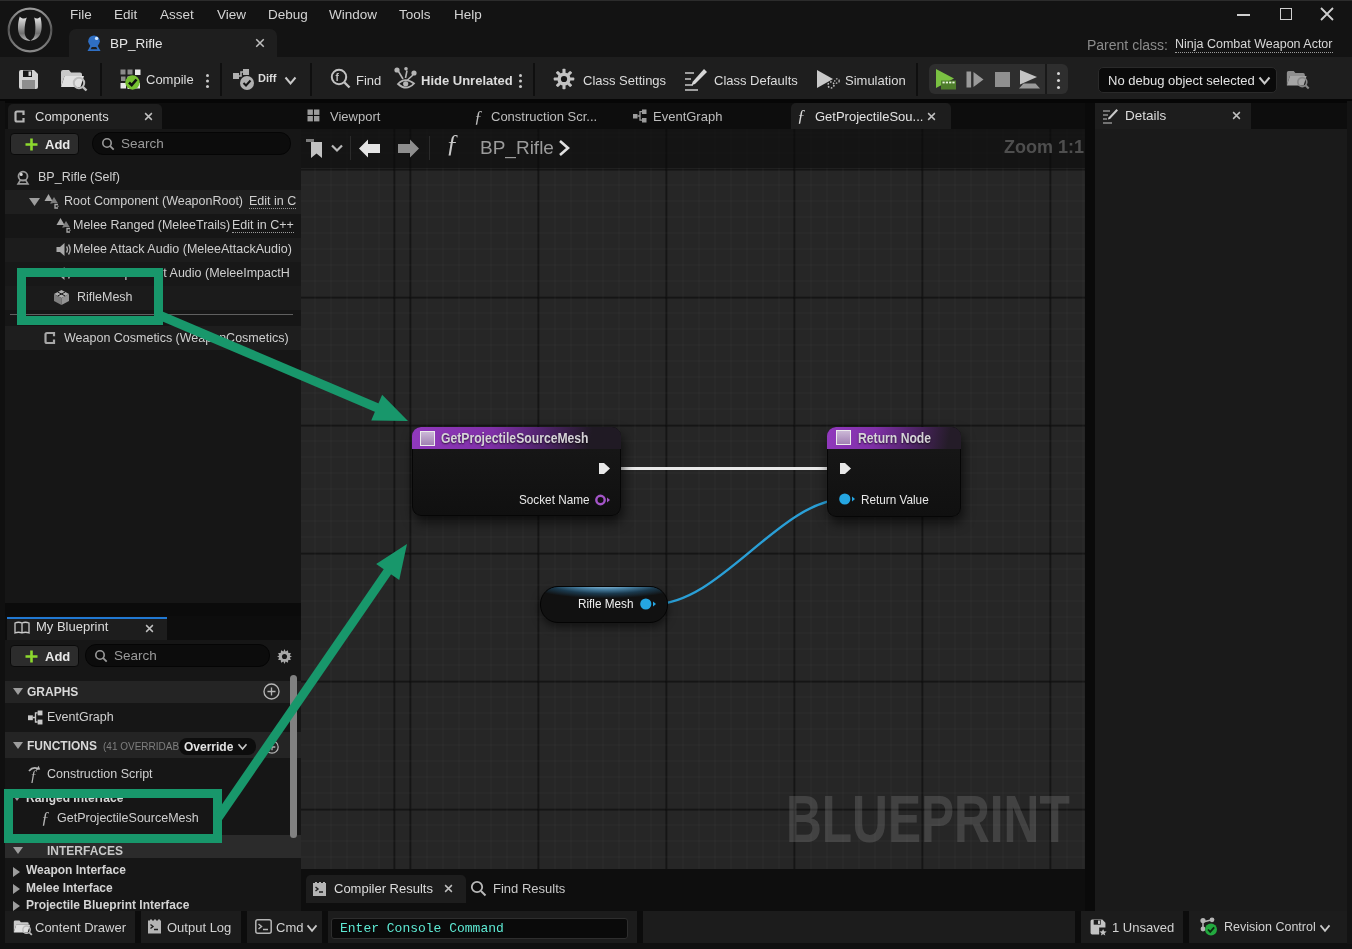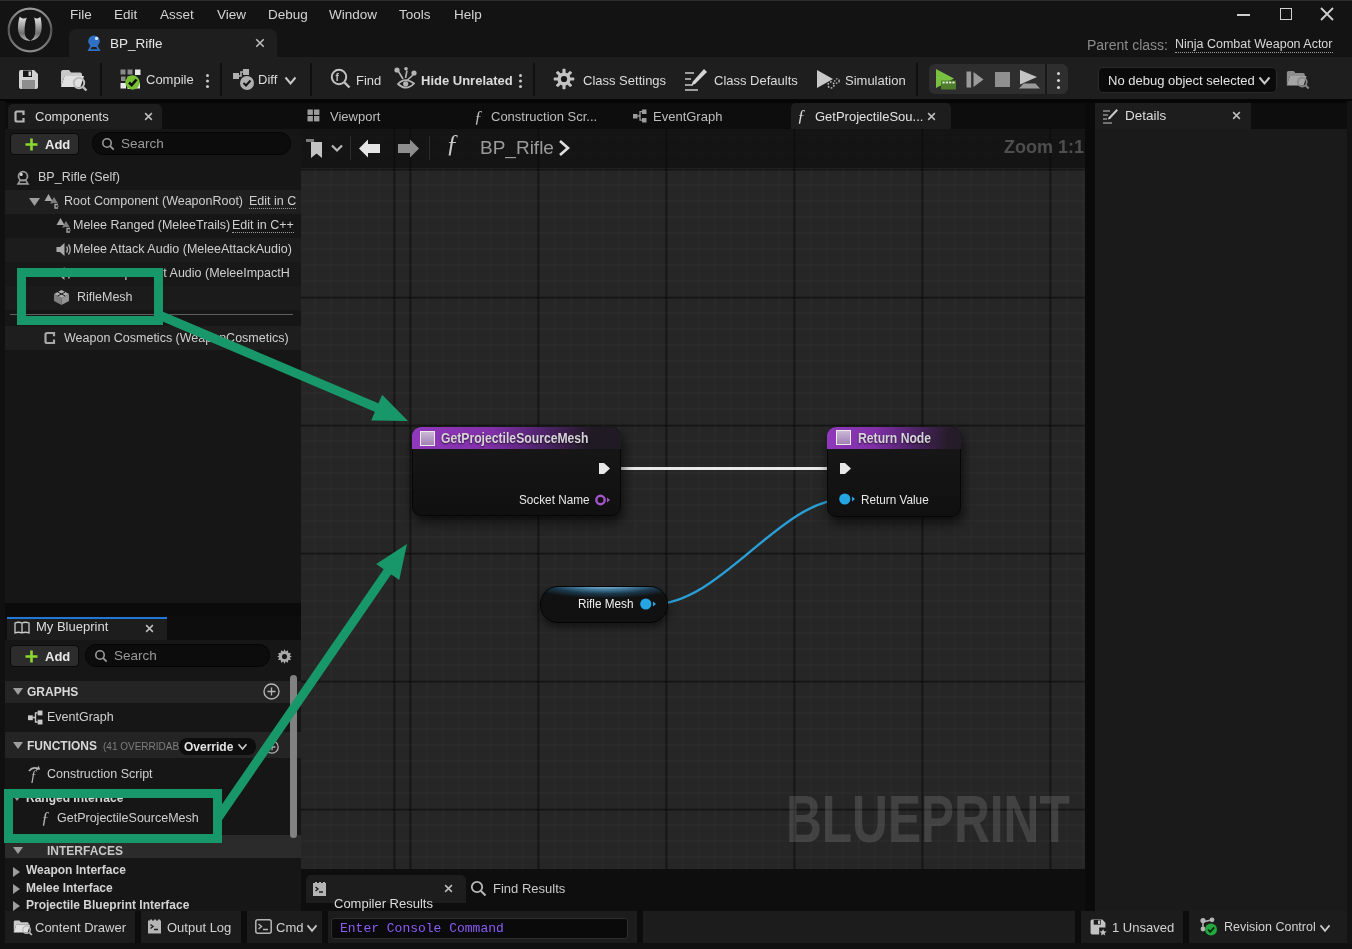--- a/index.html
+++ b/index.html
@@ -99,21 +99,21 @@
   <div class="abs" style="left:206px;top:74px;width:3.2px;height:3.2px;background:#c9c9c9;border-radius:50%;box-shadow:0 5.5px 0 #c9c9c9, 0 11px 0 #c9c9c9;"></div>
   <div class="abs" style="left:220px;top:63px;width:2px;height:33px;background:#0f0f0f;"></div>
 
   <svg class="abs" style="left:233px;top:69px;" width="24" height="22" viewBox="0 0 24 22">
     <rect x="0" y="4" width="6" height="6" fill="#b0b0b0"></rect>
       <rect x="10" y="0" width="6" height="6" fill="#b0b0b0"></rect>
     <path d="M6 7 H8 V3 H10" stroke="#b0b0b0" stroke-width="1.6" fill="none"></path>
     <circle cx="14" cy="14" r="7" fill="#b0b0b0"></circle>
       <path d="M10.5 14 L13 16.5 L17.5 11.5" stroke="#151515" stroke-width="2" fill="none"></path>
   </svg>
-  <div class="abs txt" style="left:258px;top:72px;font-size:13px;color:#dcdcdc;">Diff</div>
+  <div class="abs txt" style="left:258px;top:72px;font-size:11px;color:#dcdcdc;font-weight:bold;">Diff</div>
   <svg class="abs" style="left:284px;top:76px;" width="13" height="10" viewBox="0 0 13 10">
       <path d="M1.5 1.5 L6.5 7.5 L11.5 1.5" stroke="#c9c9c9" stroke-width="2" fill="none"></path>
     </svg>
   <div class="abs" style="left:310px;top:63px;width:2px;height:33px;background:#0f0f0f;"></div>
 
   <svg class="abs" style="left:330px;top:68px;" width="21" height="21" viewBox="0 0 21 21">
     <circle cx="9" cy="9" r="7.2" stroke="#c2c2c2" stroke-width="2" fill="none"></circle>
     <path d="M14.5 14.5 L19.5 19.5" stroke="#c2c2c2" stroke-width="2.4"></path>
     <text x="5.5" y="13" font-size="10" fill="#c2c2c2" font-weight="bold" font-family="Liberation Sans">f</text>
   </svg>
@@ -508,21 +508,21 @@
       <path d="M1.5 1.5 L10.5 10.5 M10.5 1.5 L1.5 10.5" stroke="#c0c0c0" stroke-width="1.9"></path>
     </svg>
   <div class="abs" style="left:1095px;top:129px;width:257px;height:782px;background:#1a1a1a;"></div>
 
   <div class="abs" style="left:301px;top:869px;width:784px;height:42px;background:#0e0e0e;"></div>
   <div class="abs" style="left:306px;top:875px;width:160px;height:28px;background:#1d1d1d;border-radius:5px 5px 0 0;"></div>
   <svg class="abs" style="left:312px;top:881px;" width="15" height="16" viewBox="0 0 15 16">
     <path d="M1 2 H3 V1 H5 V2 H7 V1 H9 V2 H11 V1 H13 V2 H14 V15 H1 Z" fill="#b5b5b5"></path>
     <path d="M3.5 6 L6 8 L3.5 10 M7 11 H11" stroke="#1d1d1d" stroke-width="1.4" fill="none"></path>
   </svg>
-  <div class="abs txt" style="left:334px;top:881px;font-size:13px;color:#dcdcdc;margin-top:15px;">Compiler Results</div>
+  <div class="abs txt" style="left:334px;top:881px;font-size:13px;color:#dcdcdc;">Compiler Results</div>
   <svg class="abs" style="left:444px;top:884px;" width="9" height="9" viewBox="0 0 12 12">
       <path d="M1.5 1.5 L10.5 10.5 M10.5 1.5 L1.5 10.5" stroke="#c0c0c0" stroke-width="1.9"></path>
     </svg>
   <svg class="abs" style="left:470px;top:880px;" width="17" height="17" viewBox="0 0 17 17">
       <circle cx="7" cy="7" r="5.2" stroke="#b9b9b9" stroke-width="1.8" fill="none"></circle>
       <path d="M11 11 L15.5 15.5" stroke="#b9b9b9" stroke-width="2"></path>
     </svg>
   <div class="abs txt" style="left:493px;top:881px;font-size:13px;color:#c9c9c9;">Find Results</div>
 
   <div class="abs" style="left:0;top:911px;width:1352px;height:38px;background:#1c1c1c;"></div>
@@ -553,21 +553,21 @@
     <svg class="abs" style="left:255px;top:919px;" width="17" height="15" viewBox="0 0 17 15">
       <rect x="0.8" y="0.8" width="15.4" height="13.4" rx="2" stroke="#b5b5b5" stroke-width="1.5" fill="none"></rect>
       <path d="M3.5 5 L6.5 7.5 L3.5 10 M8 10.5 H13" stroke="#b5b5b5" stroke-width="1.5" fill="none"></path>
     </svg>
     <div class="abs txt" style="left:276px;top:920px;font-size:13px;color:#d2d2d2;">Cmd</div>
     <svg class="abs" style="left:306px;top:924px;" width="12" height="9" viewBox="0 0 13 10">
         <path d="M1.5 1.5 L6.5 7.5 L11.5 1.5" stroke="#c9c9c9" stroke-width="2" fill="none"></path>
       </svg>
 
     <div class="abs" style="left:331px;top:918px;width:297px;height:21px;background:#0a0a0a;border:1px solid #2e2e2e;border-radius:3px;"></div>
-    <div class="abs txt" style="left:340px;top:921px;font-size:13px;color:#8b5cf6;font-family:'Liberation Mono',monospace;">Enter Console Command</div>
+    <div class="abs txt" style="left:340px;top:921px;font-size:13px;color:#5eead4;font-family:'Liberation Mono',monospace;">Enter Console Command</div>
 
     <svg class="abs" style="left:1089px;top:918px;" width="18" height="18" viewBox="0 0 23 23">
       <path d="M2 4 Q2 2 4 2 H17 L21 6 V12 H13 V21 H4 Q2 21 2 19 Z" fill="#c2c2c2"></path>
       <rect x="6" y="2.5" width="9" height="6" fill="#1c1c1c"></rect>
         <rect x="11.5" y="3.2" width="2.6" height="4.4" fill="#c2c2c2"></rect>
       <path d="M18 14 L19.3 17 L22.5 17.3 L20 19.4 L20.8 22.5 L18 20.8 L15.2 22.5 L16 19.4 L13.5 17.3 L16.7 17 Z" fill="#c2c2c2"></path>
     </svg>
     <div class="abs txt" style="left:1112px;top:920px;font-size:13px;color:#d2d2d2;">1 Unsaved</div>
 
     <svg class="abs" style="left:1199px;top:917px;" width="19" height="20" viewBox="0 0 19 20">

